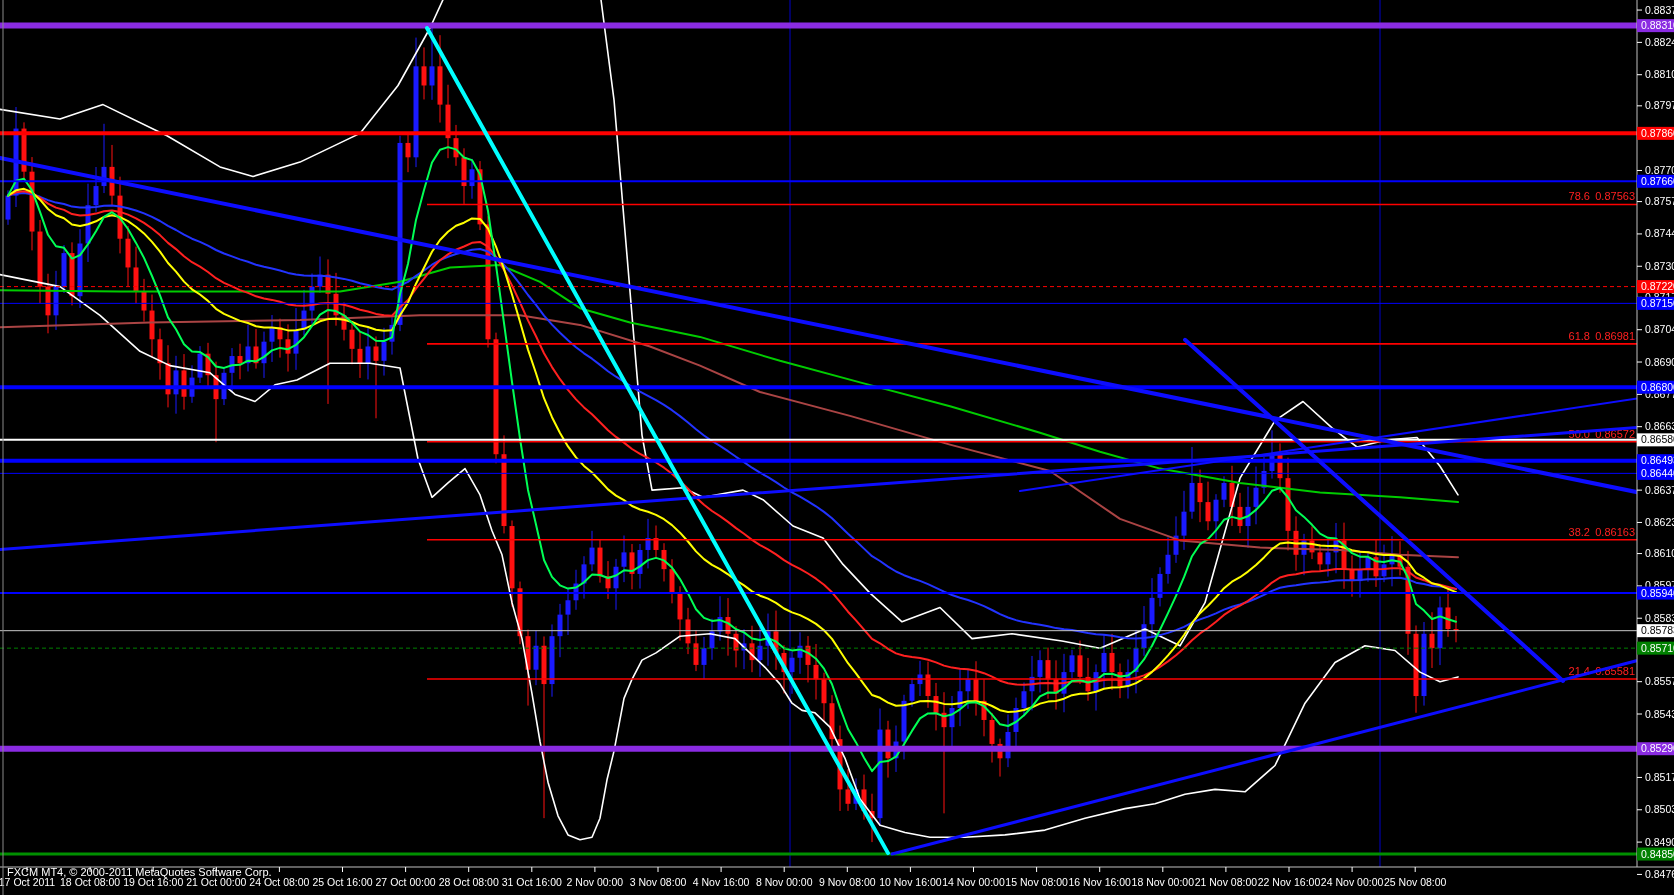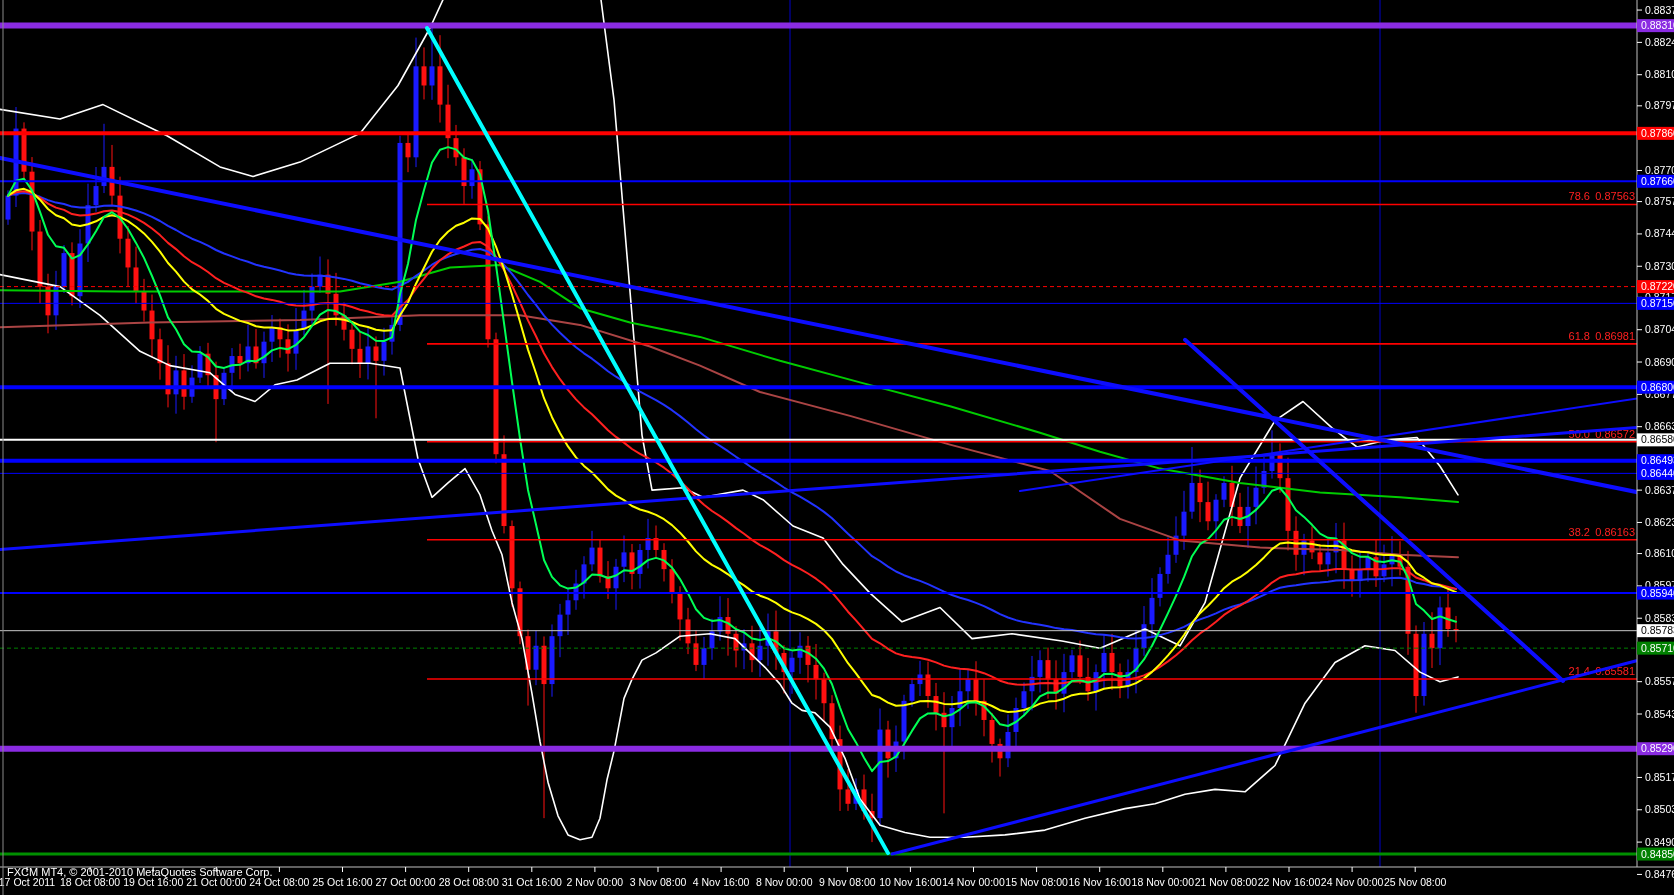--- a/index.html
+++ b/index.html
@@ -566,14 +566,14 @@
         <text x="1225.9" y="886" fill="#ffffff" font-size="10.5" text-anchor="middle">21 Nov 08:00</text>
         <line x1="1289" y1="867" x2="1289" y2="872" stroke="#ffffff" stroke-width="1"></line>
         <text x="1289" y="886" fill="#ffffff" font-size="10.5" text-anchor="middle">22 Nov 16:00</text>
         <line x1="1352.1000000000001" y1="867" x2="1352.1000000000001" y2="872" stroke="#ffffff" stroke-width="1"></line>
         <text x="1352.1000000000001" y="886" fill="#ffffff" font-size="10.5" text-anchor="middle">24 Nov 00:00</text>
         <line x1="1415.2" y1="867" x2="1415.2" y2="872" stroke="#ffffff" stroke-width="1"></line>
         <text x="1415.2" y="886" fill="#ffffff" font-size="10.5" text-anchor="middle">25 Nov 08:00</text>
       </g>
       <line x1="3" y1="0" x2="3" y2="895" stroke="#8a8a8a" stroke-width="1"></line>
     </svg>
-  <div class="copyright">FXCM MT4, © 2001-2010 MetaQuotes Software Corp.</div>
+  <div class="copyright">FXCM MT4, © 2000-2011 MetaQuotes Software Corp.</div>
 </div>
 
 </body></html>

